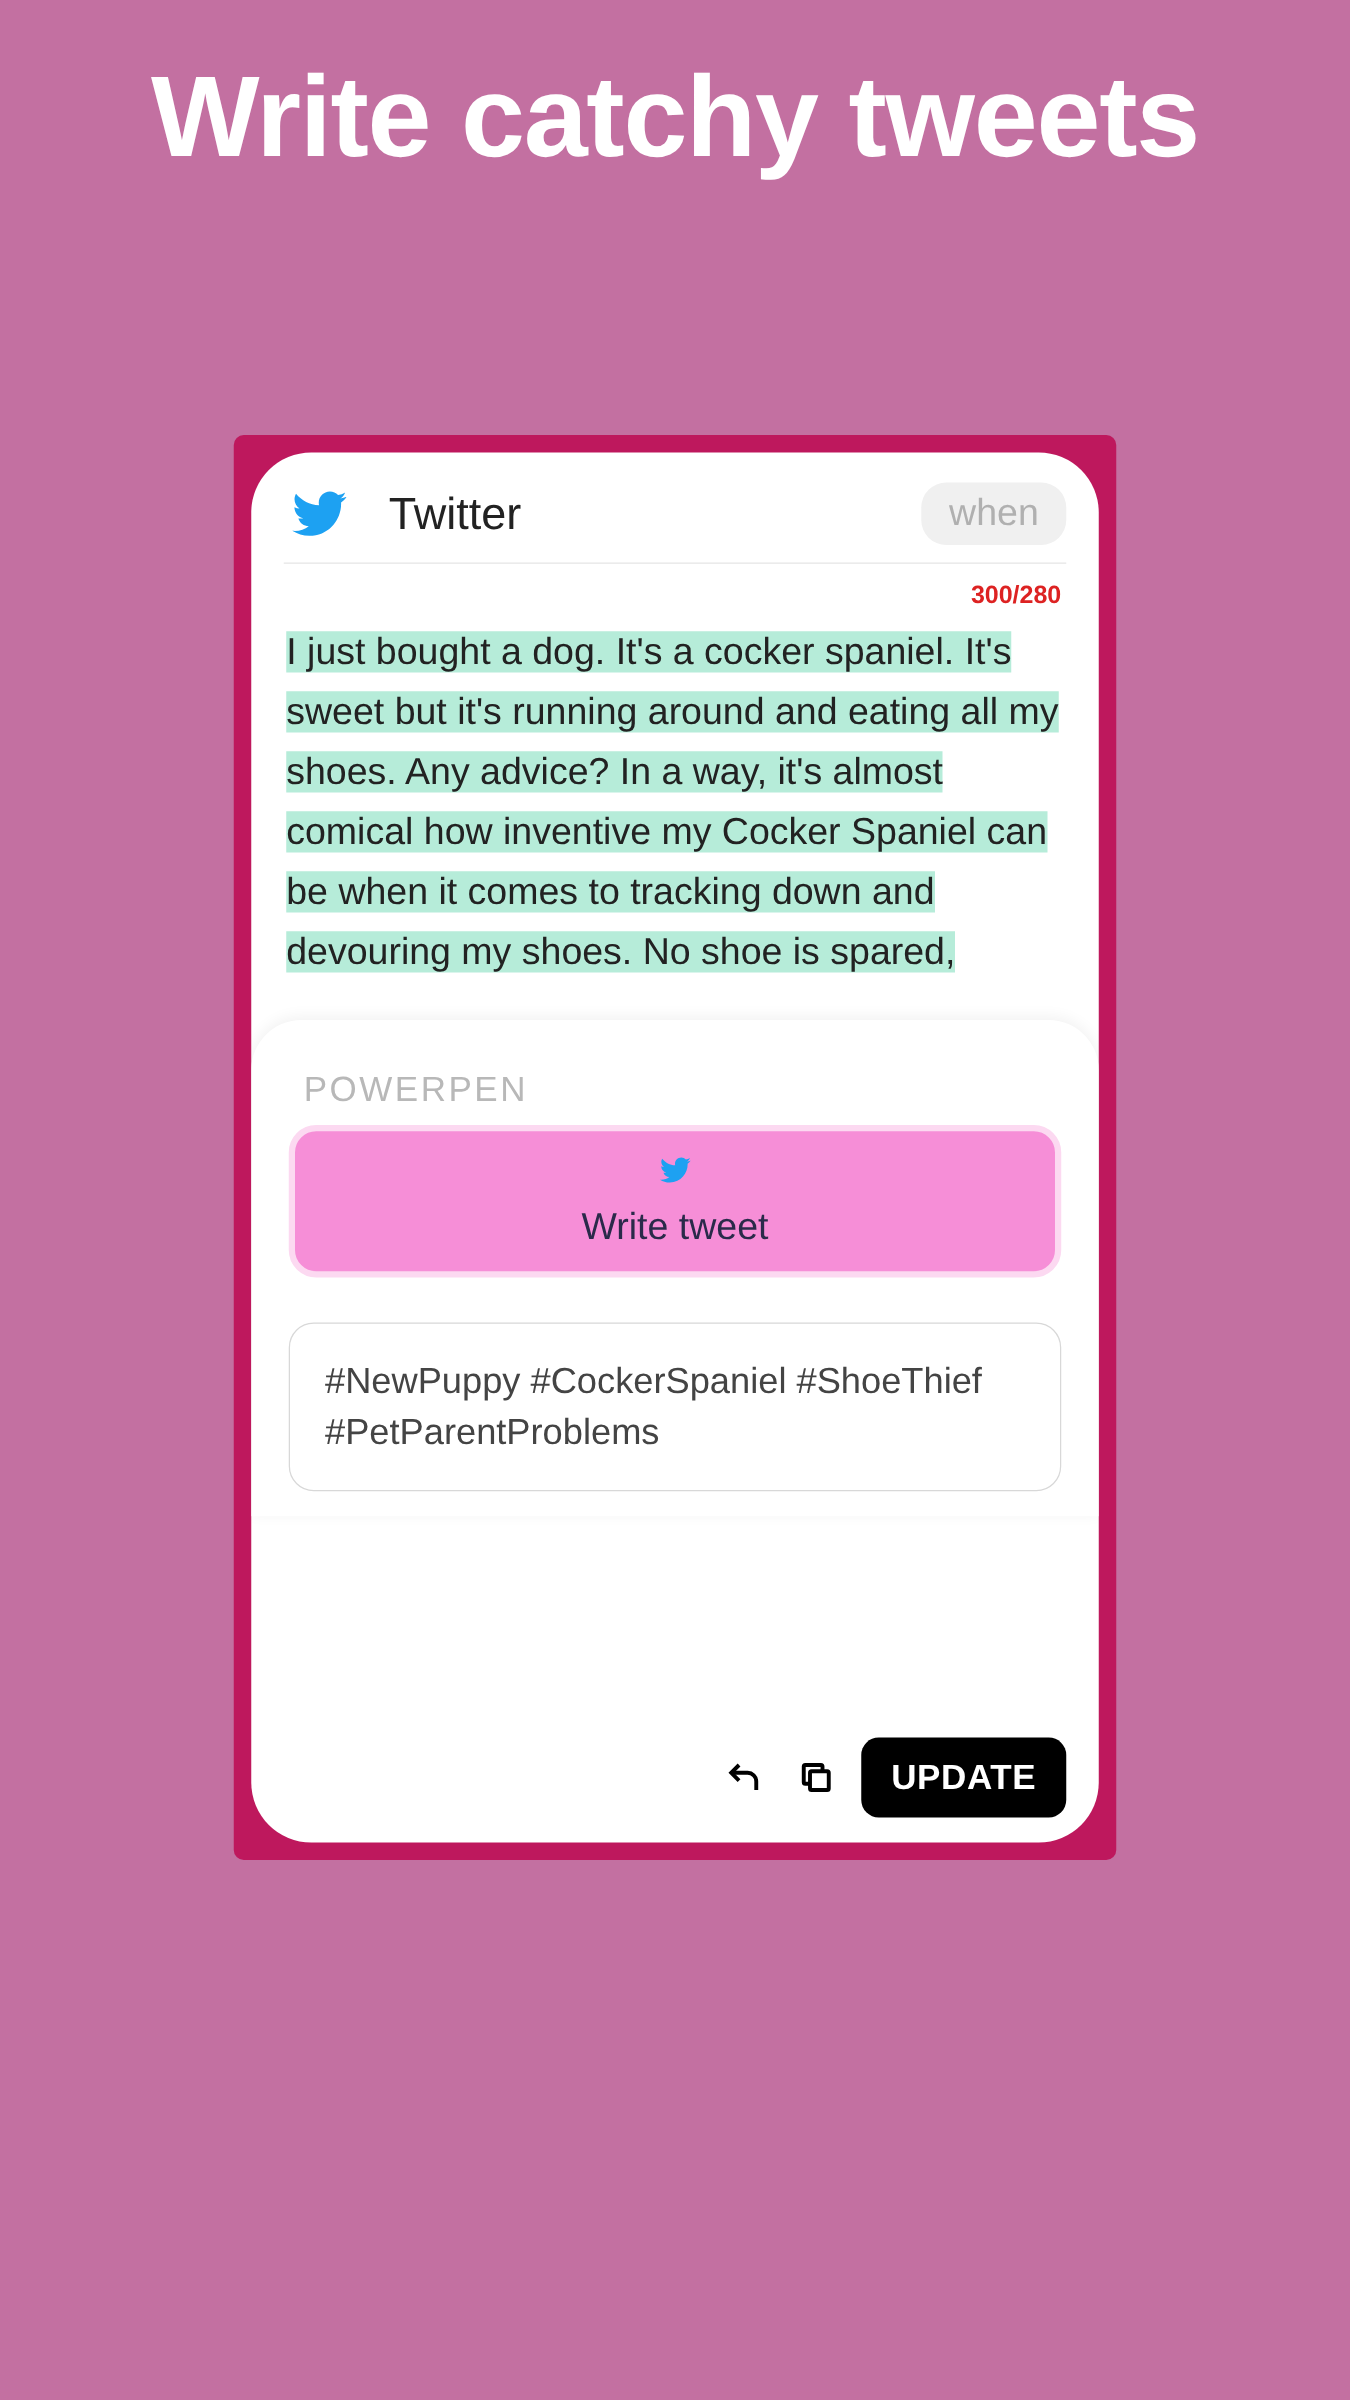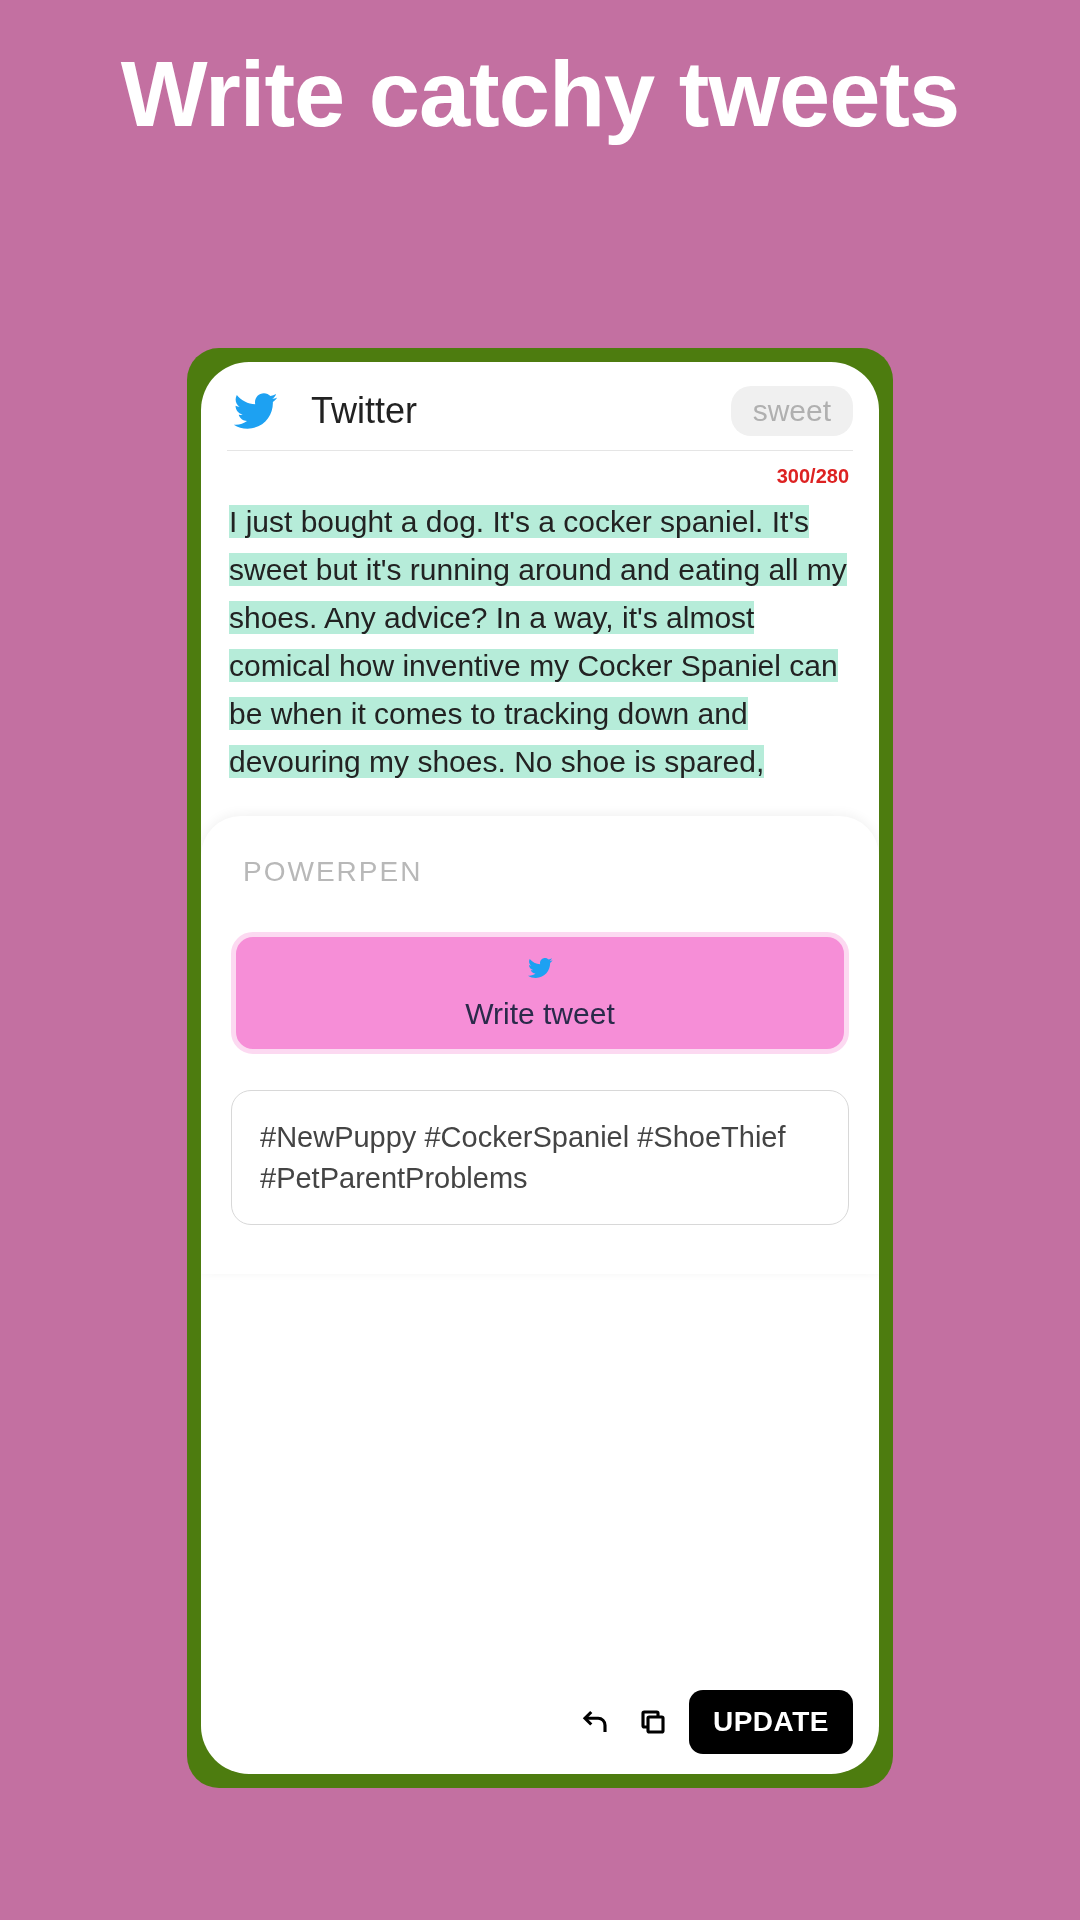--- a/index.html
+++ b/index.html
@@ -25,23 +25,23 @@
       line-height: 1.1;
       padding-top: 44px;
       letter-spacing: -1px;
     }
 
     .phone-frame {
       position: absolute;
       top: 348px;
       left: 187px;
       width: 706px;
-      height: 1440px;
-      background-color: #4d7c0f;
-      border-radius: 32px;
+      height: 1140px;
+      background-color: #be185d;
+      border-radius: 8px;
       padding: 14px;
     }
 
     .phone-screen {
       width: 100%;
       height: 100%;
       background-color: #ffffff;
       border-radius: 48px;
       overflow: hidden;
       display: flex;
@@ -119,21 +119,21 @@
       padding: 40px 30px 20px 30px;
       flex: 1;
     }
 
     .powerpen-label {
       color: #b8b8b8;
       font-size: 28px;
       font-weight: 500;
       letter-spacing: 2px;
       padding-left: 12px;
-      margin-bottom: 44px;
+      margin-bottom: 12px;
     }
 
     .write-tweet-button {
       background-color: #f68ed7;
       border: 5px solid #fcd9f1;
       border-radius: 22px;
       padding: 18px 24px;
       display: flex;
       align-items: center;
       gap: 16px;
@@ -214,21 +214,21 @@
 <div class="phone-frame">
   <div class="phone-screen">
 
     <div class="app-header">
       <div class="header-left">
         <svg class="twitter-logo" viewBox="0 0 24 24">
           <path d="M23.643 4.937c-.835.37-1.732.62-2.675.733.962-.576 1.7-1.49 2.048-2.578-.9.534-1.897.922-2.958 1.13-.85-.904-2.06-1.47-3.4-1.47-2.572 0-4.658 2.086-4.658 4.66 0 .364.042.718.12 1.06-3.873-.195-7.304-2.05-9.602-4.868-.4.69-.63 1.49-.63 2.342 0 1.616.823 3.043 2.072 3.878-.764-.025-1.482-.234-2.11-.583v.06c0 2.257 1.605 4.14 3.737 4.568-.392.106-.803.162-1.227.162-.3 0-.593-.028-.877-.082.593 1.85 2.313 3.198 4.352 3.234-1.595 1.25-3.604 1.995-5.786 1.995-.376 0-.747-.022-1.112-.065 2.062 1.323 4.51 2.093 7.14 2.093 8.57 0 13.255-7.098 13.255-13.254 0-.2-.005-.402-.014-.602.91-.658 1.7-1.477 2.323-2.41z"></path>
         </svg>
         <span class="header-title">Twitter</span>
       </div>
-      <button class="post-button">sweet</button>
+      <button class="post-button">when</button>
     </div>
 
     <div class="divider"></div>
 
     <div class="char-counter">300/280</div>
 
     <div class="compose-area">
       <span class="highlighted-text">I just bought a dog. It's a cocker spaniel. It's sweet but it's running around and eating all my shoes. Any advice? In a way, it's almost comical how inventive my Cocker Spaniel can be when it comes to tracking down and devouring my shoes. No shoe is spared,</span>
     </div>
 

